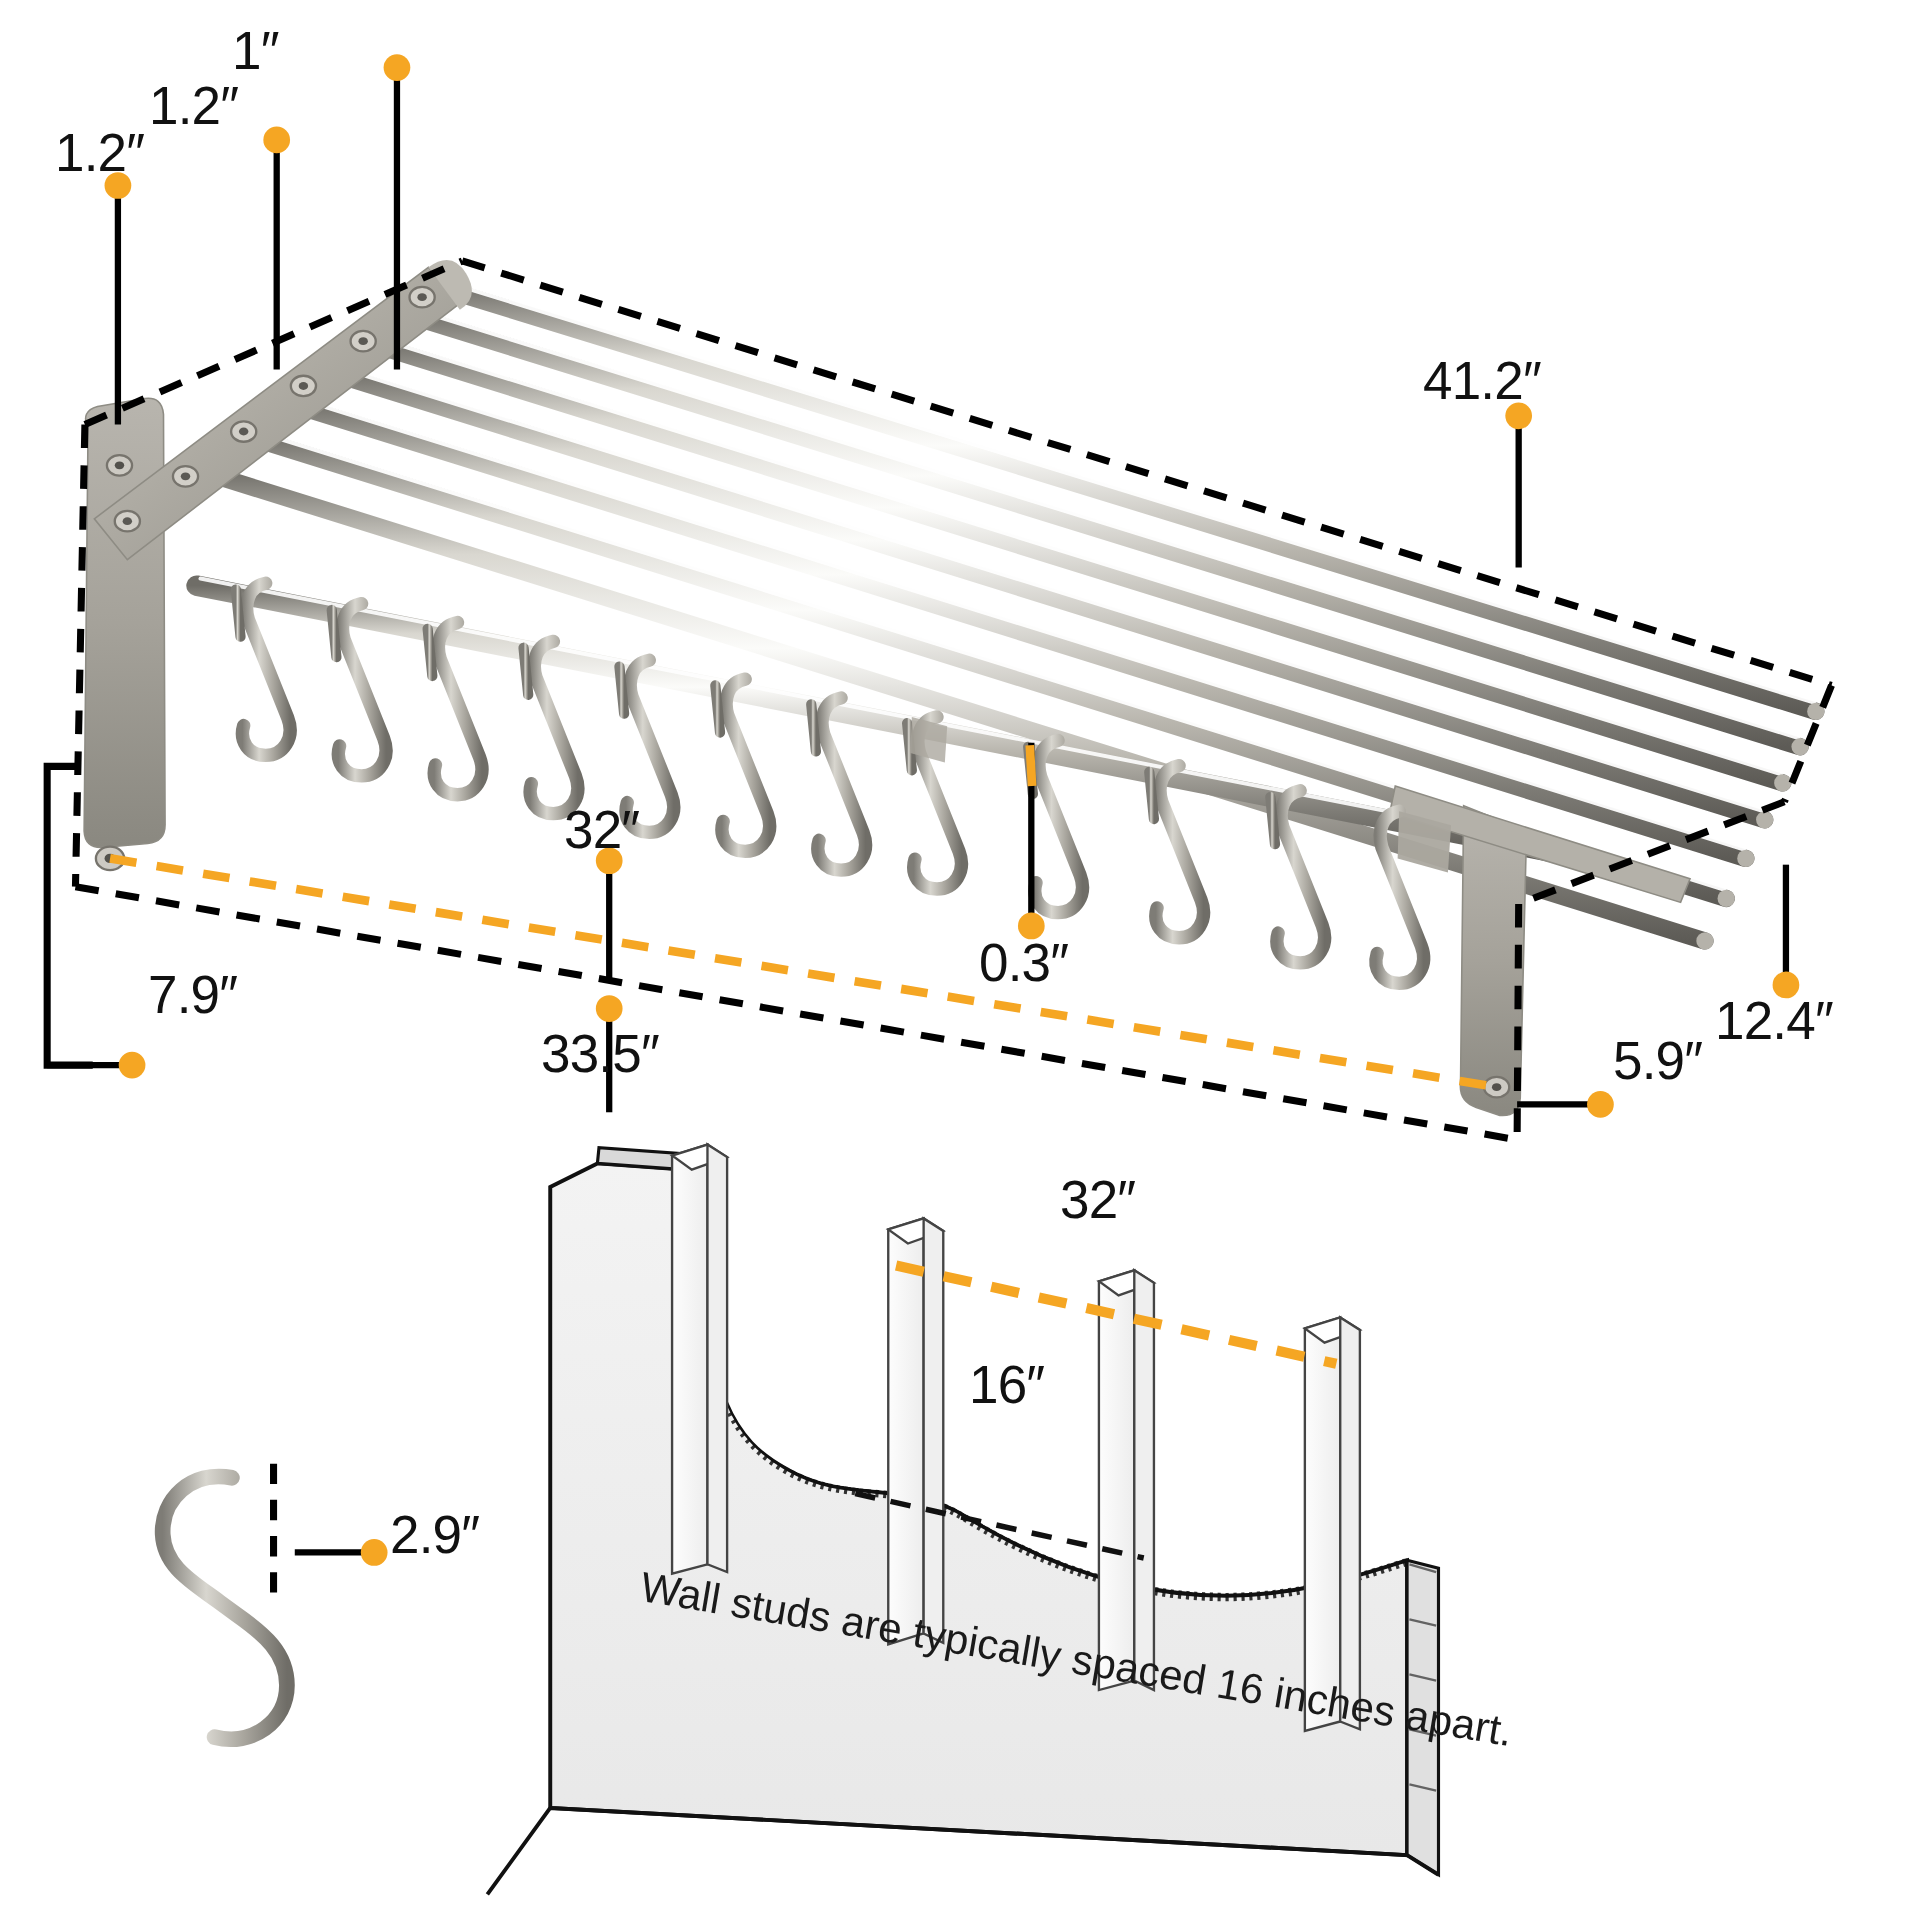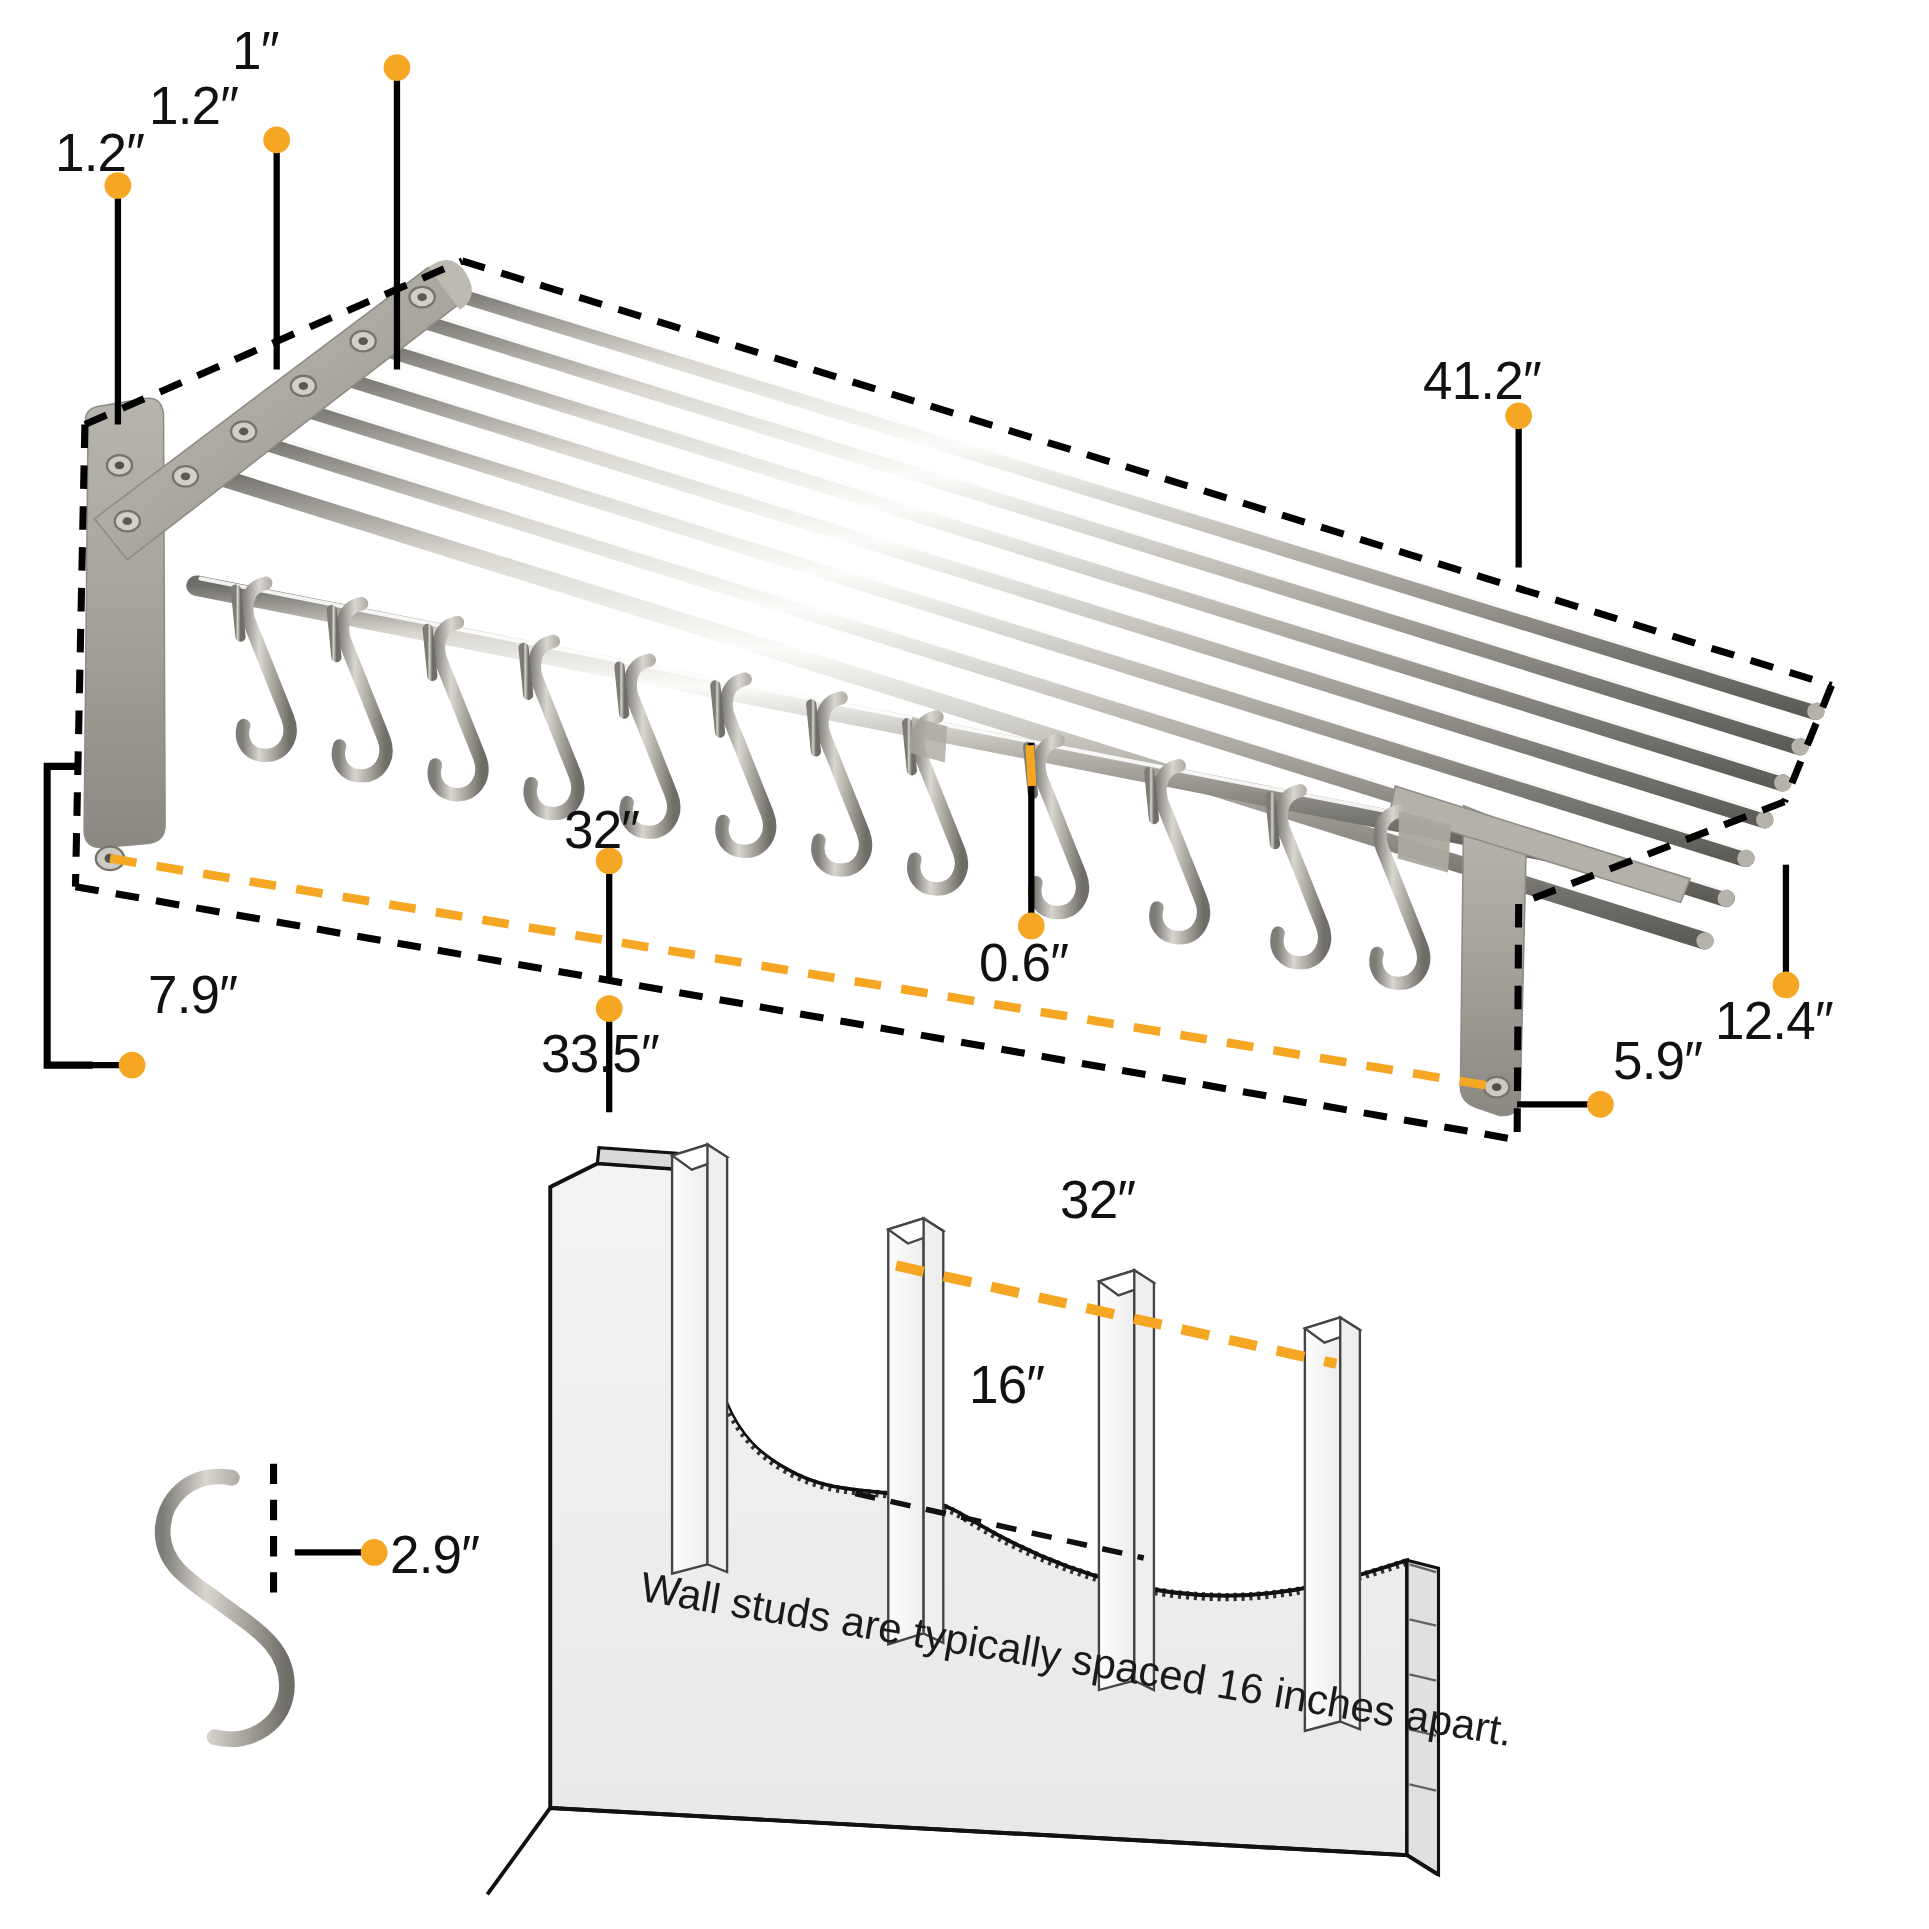--- a/index.html
+++ b/index.html
@@ -335,27 +335,27 @@
 
     <g fill="none" stroke="#111111" stroke-width="7" stroke-dasharray="26 20">
       <line x1="1088" y1="1900" x2="1455" y2="1982"></line>
     </g>
   </svg>
 
   <div class="dim-label sz-mid" style="left:55px;  top:126px;">1.2″</div>
   <div class="dim-label sz-mid" style="left:149px; top:79px;">1.2″</div>
   <div class="dim-label sz-mid" style="left:232px; top:23.6px;">1″</div>
   <div class="dim-label sz-mid" style="left:1423px;top:354px;">41.2″</div>
-  <div class="dim-label sz-mid" style="left:979px;top:936px;">0.6″</div>
+  <div class="dim-label sz-mid" style="left:979px;top:936px;">0.3″</div>
   <div class="dim-label sz-mid" style="left:564px; top:803px;">32″</div>
   <div class="dim-label sz-mid" style="left:148px; top:968px;">7.9″</div>
   <div class="dim-label sz-mid" style="left:541px; top:1027px;">33.5″</div>
   <div class="dim-label sz-mid" style="left:1715px;top:994px;">12.4″</div>
   <div class="dim-label sz-mid" style="left:1613px;top:1034px;">5.9″</div>
-  <div class="dim-label sz-mid" style="left:390px; top:1508px;margin-top:20px;">2.9″</div>
+  <div class="dim-label sz-mid" style="left:390px; top:1508px;">2.9″</div>
 
   <div class="dim-label sz-mid" style="left:1060px;top:1173px;">32″</div>
   <div class="dim-label sz-mid" style="left:969px;top:1358px;text-align:center;">16″</div>
 
   <div class="note-text" style="left:645px; top:1563px; transform:rotate(9.5deg); transform-origin:0 0;">Wall studs are typically spaced 16 inches apart.</div>
 
 </div>
 
 
 </body></html>

